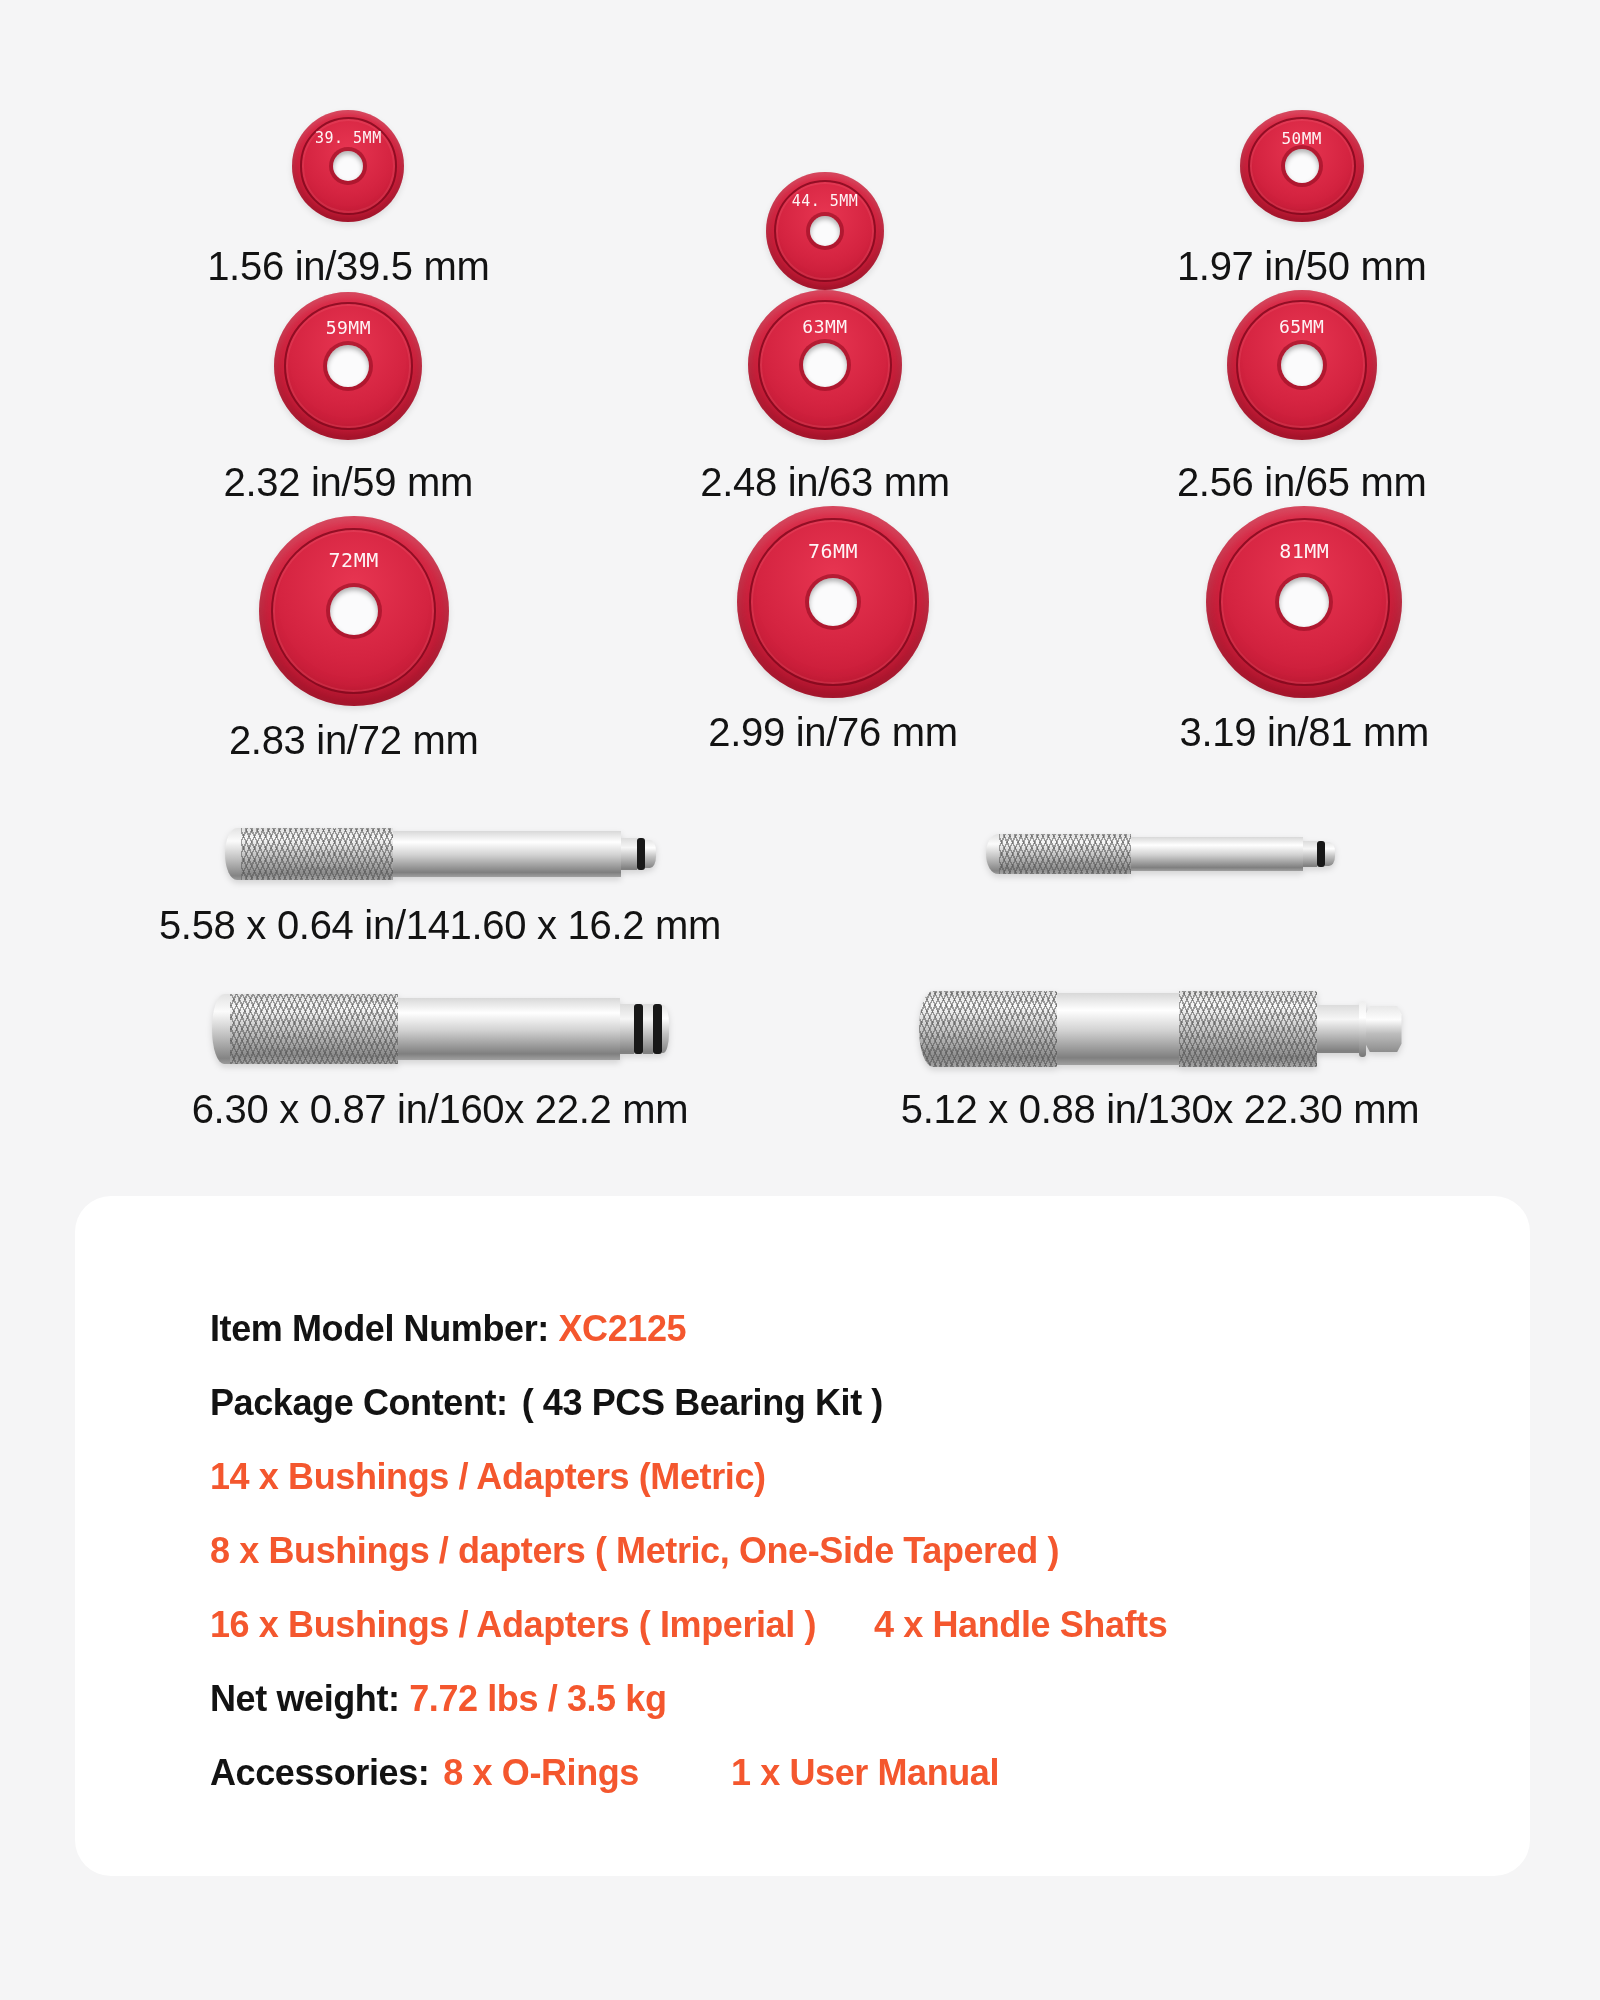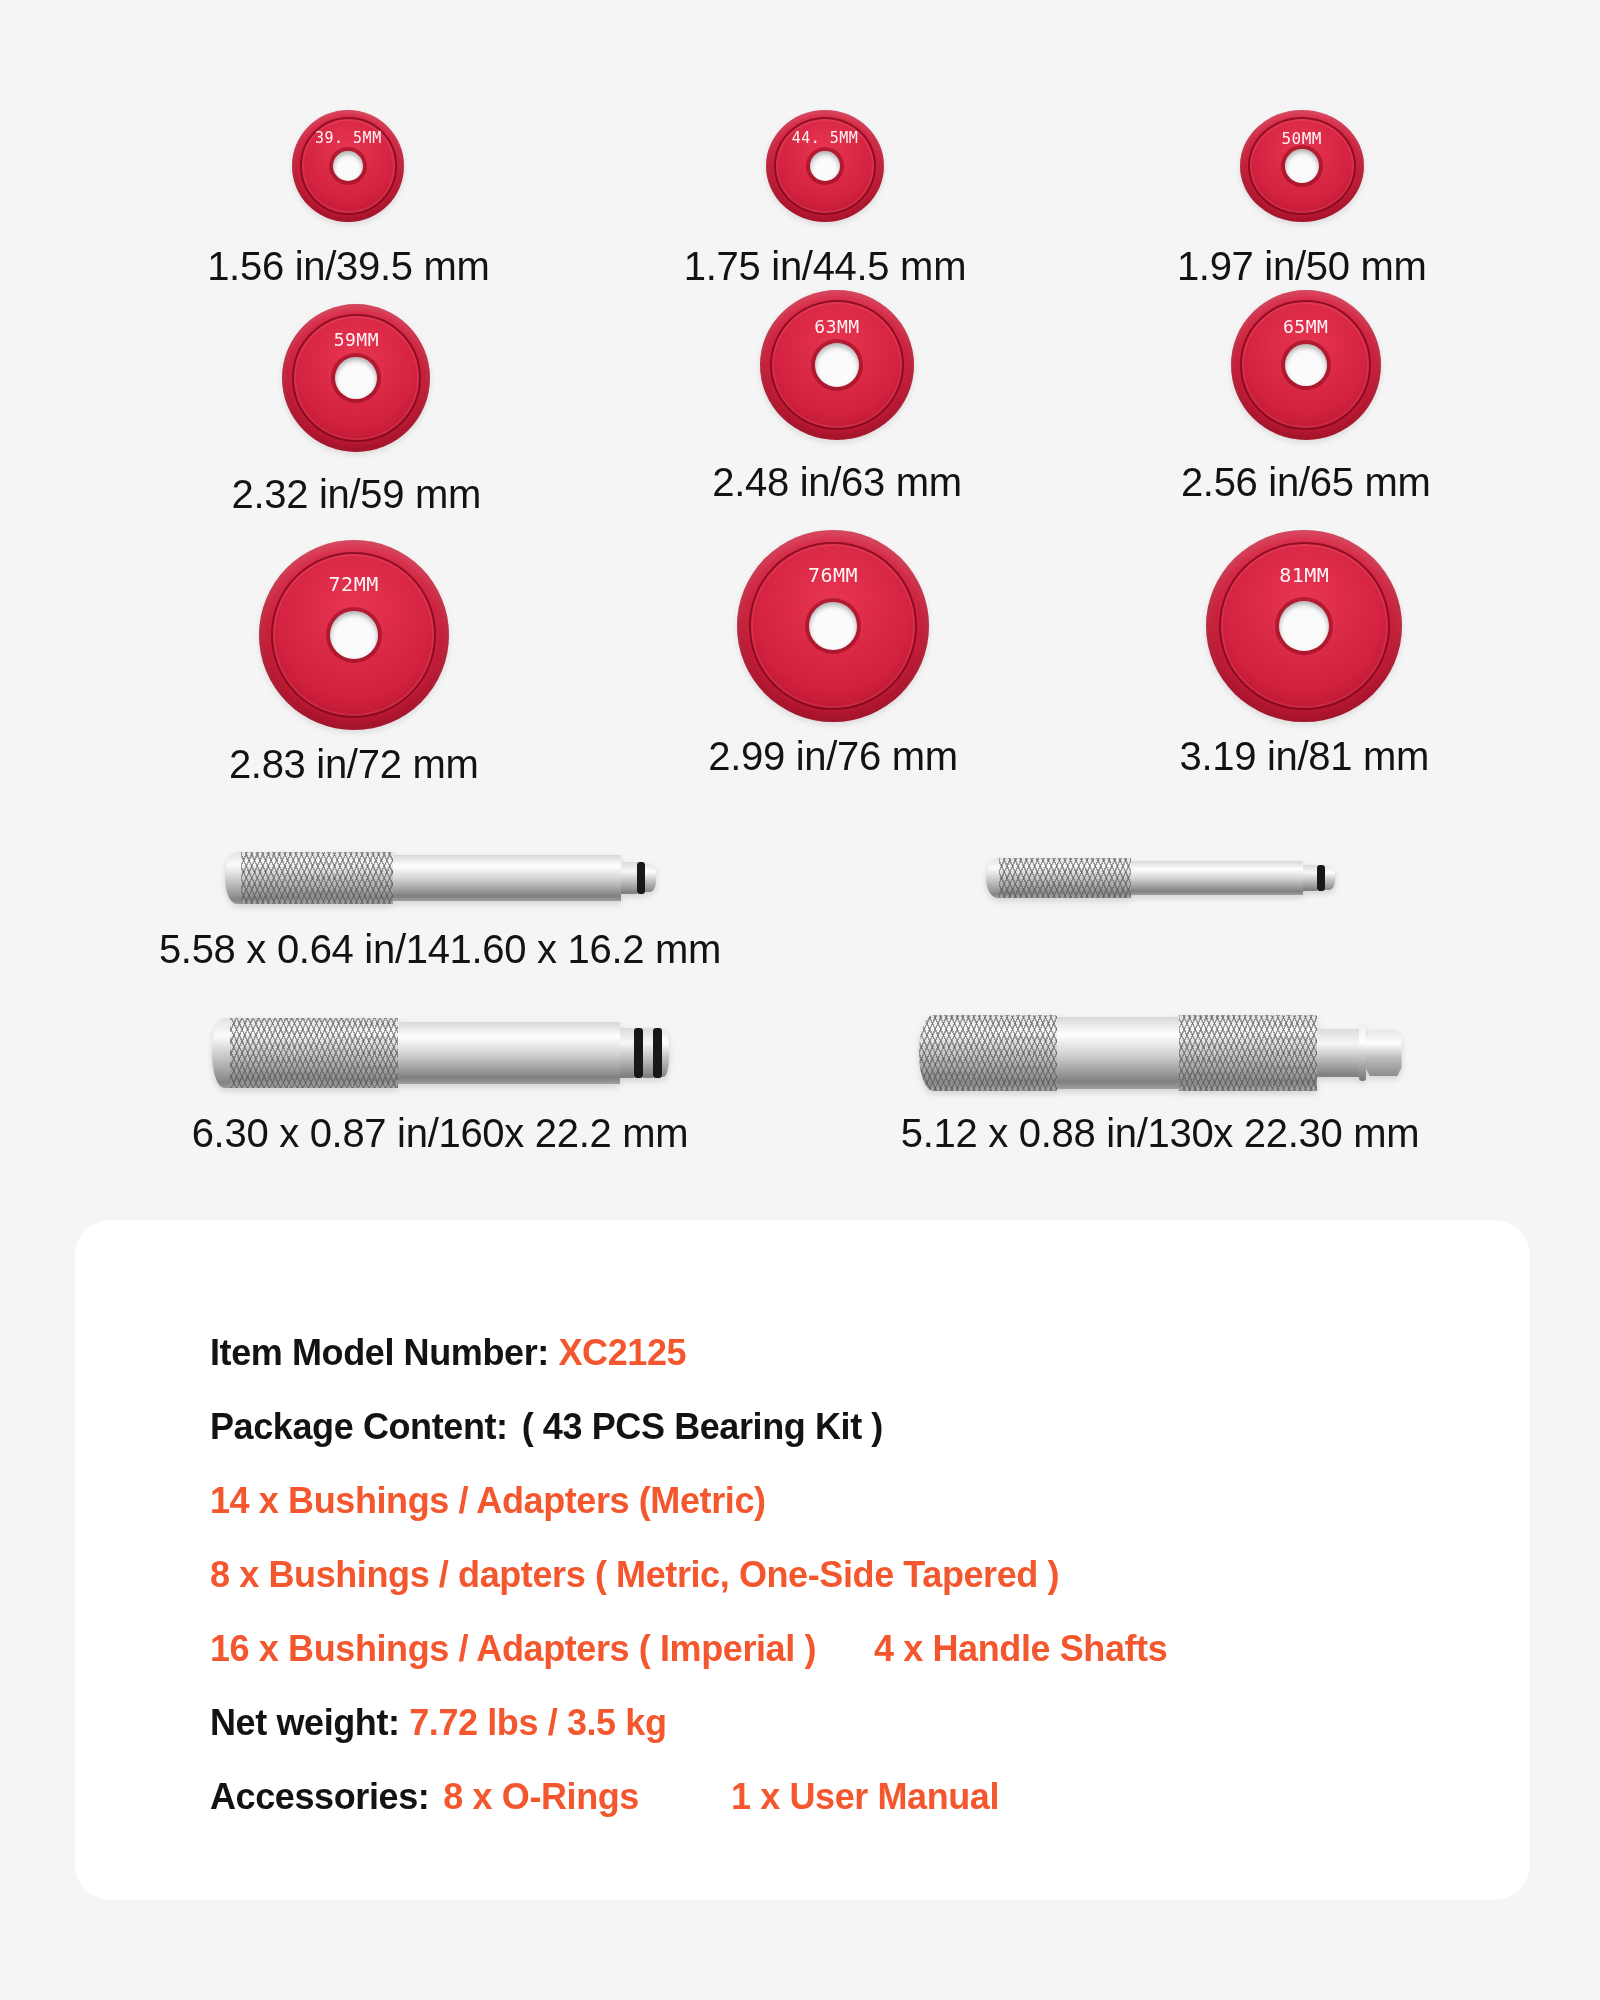--- a/index.html
+++ b/index.html
@@ -137,32 +137,31 @@
       <figure class="disc-cell" style="margin:0">
         <div class="disc" style="--d:112px;--hole:30px;--lf:15px">
           <span class="disc-label">39. 5MM</span>
         </div>
         <figcaption class="disc-caption" style="--gap:20px">1.56 in/39.5 mm</figcaption>
       </figure>
       <figure class="disc-cell" style="margin:0">
         <div class="disc" style="--d:118px;--hole:30px;--lf:15px">
           <span class="disc-label">44. 5MM</span>
         </div>
-        <figcaption class="disc-caption" style="--gap:20px">1.75 in/44.5 mm</figcaption>
       </figure>
       <figure class="disc-cell" style="margin:0">
         <div class="disc" style="--d:124px;--hole:34px;--lf:16px">
           <span class="disc-label">50MM</span>
         </div>
         <figcaption class="disc-caption" style="--gap:20px">1.97 in/50 mm</figcaption>
       </figure>
     </div>
 
     <div class="disc-row row-2">
-      <figure class="disc-cell" style="margin:12px">
+      <figure class="disc-cell" style="margin:0">
         <div class="disc" style="--d:148px;--hole:42px;--lf:18px">
           <span class="disc-label">59MM</span>
         </div>
         <figcaption class="disc-caption" style="--gap:18px">2.32 in/59 mm</figcaption>
       </figure>
       <figure class="disc-cell" style="margin:0">
         <div class="disc" style="--d:154px;--hole:44px;--lf:18px">
           <span class="disc-label">63MM</span>
         </div>
         <figcaption class="disc-caption" style="--gap:18px">2.48 in/63 mm</figcaption>

